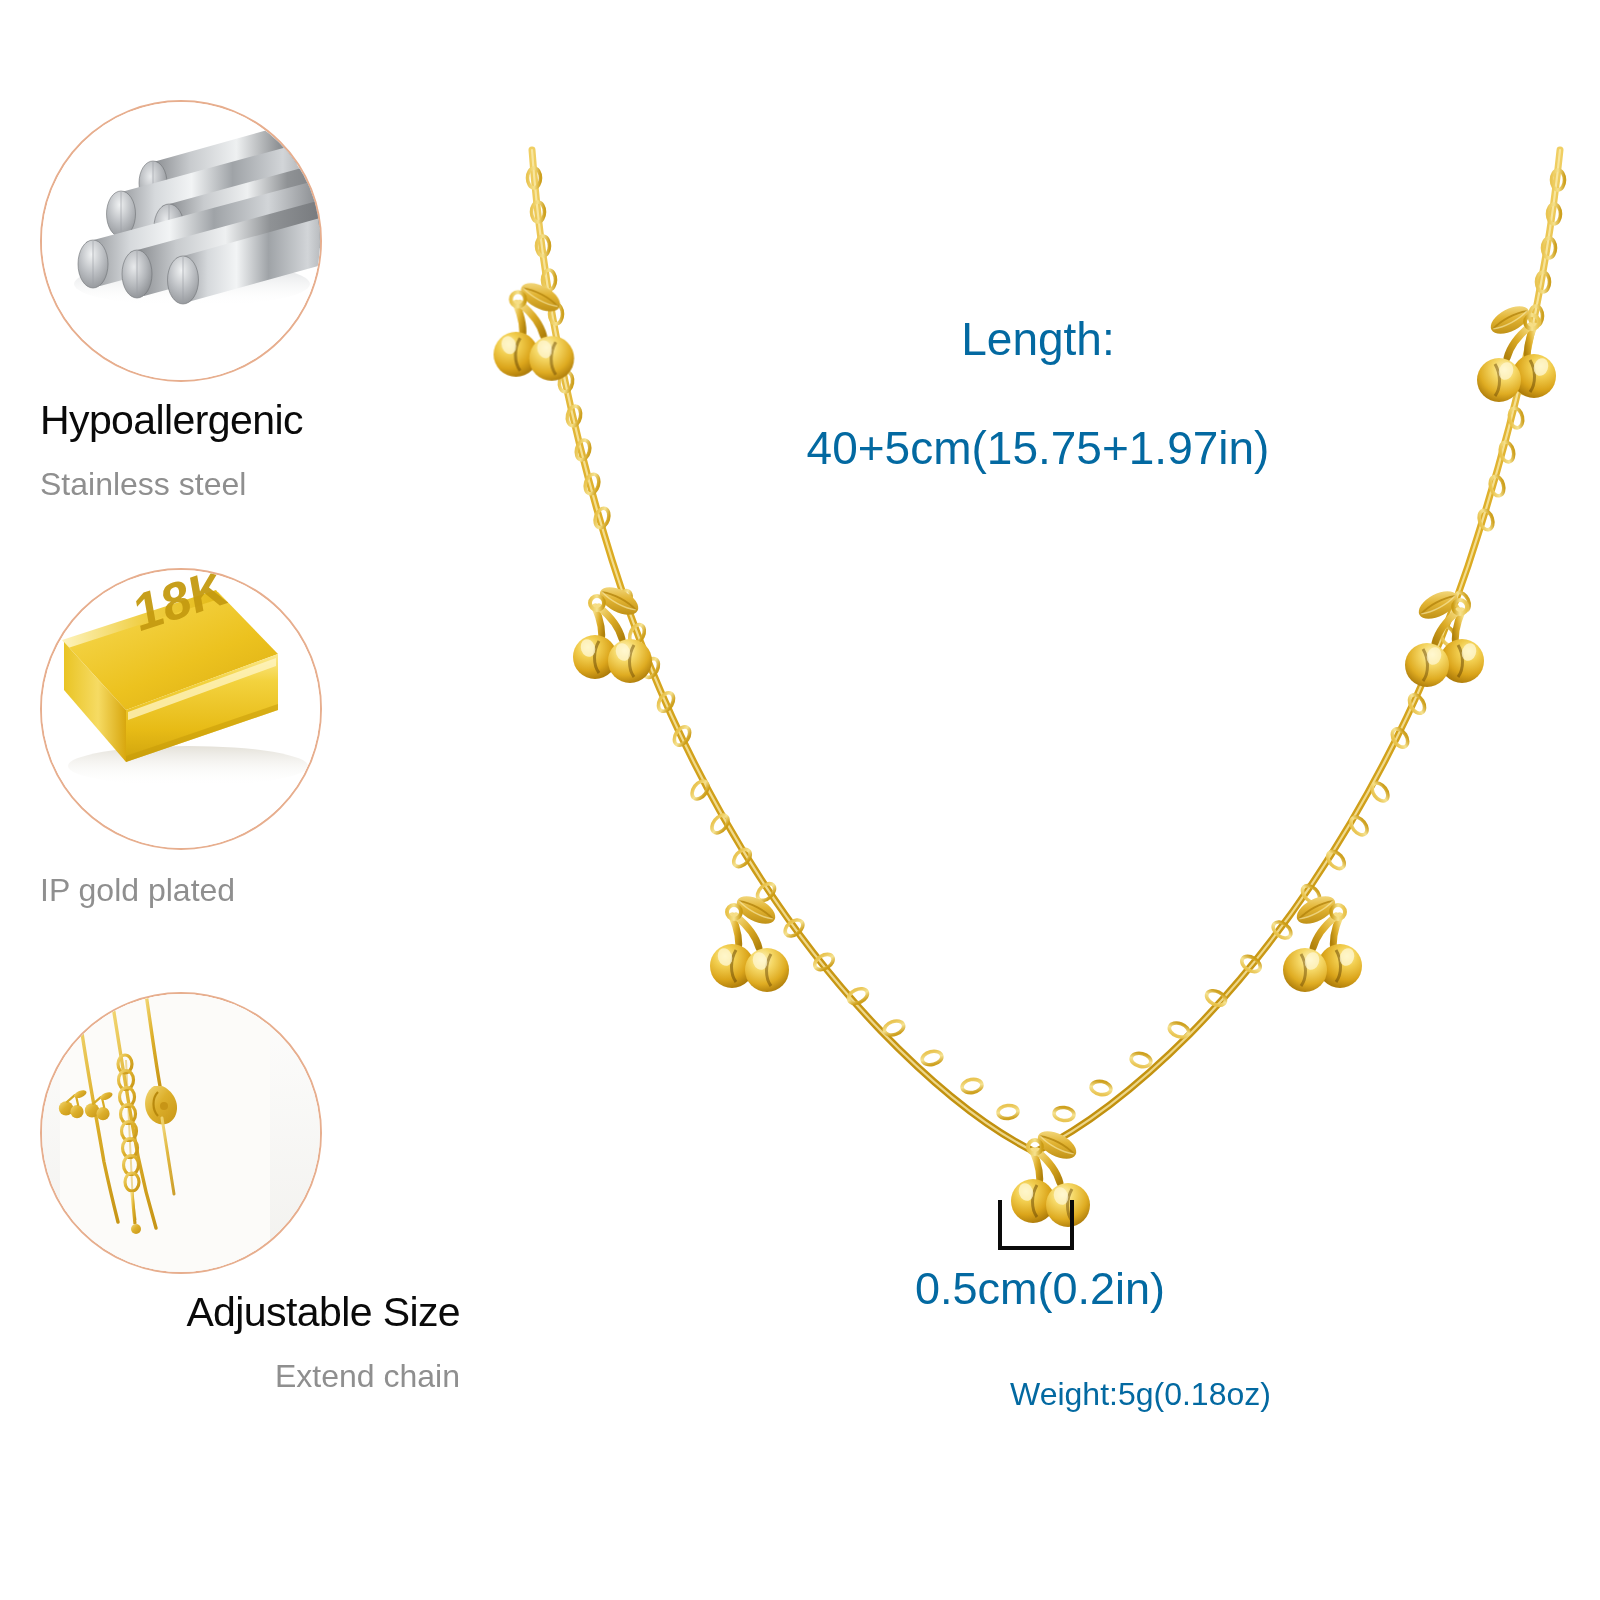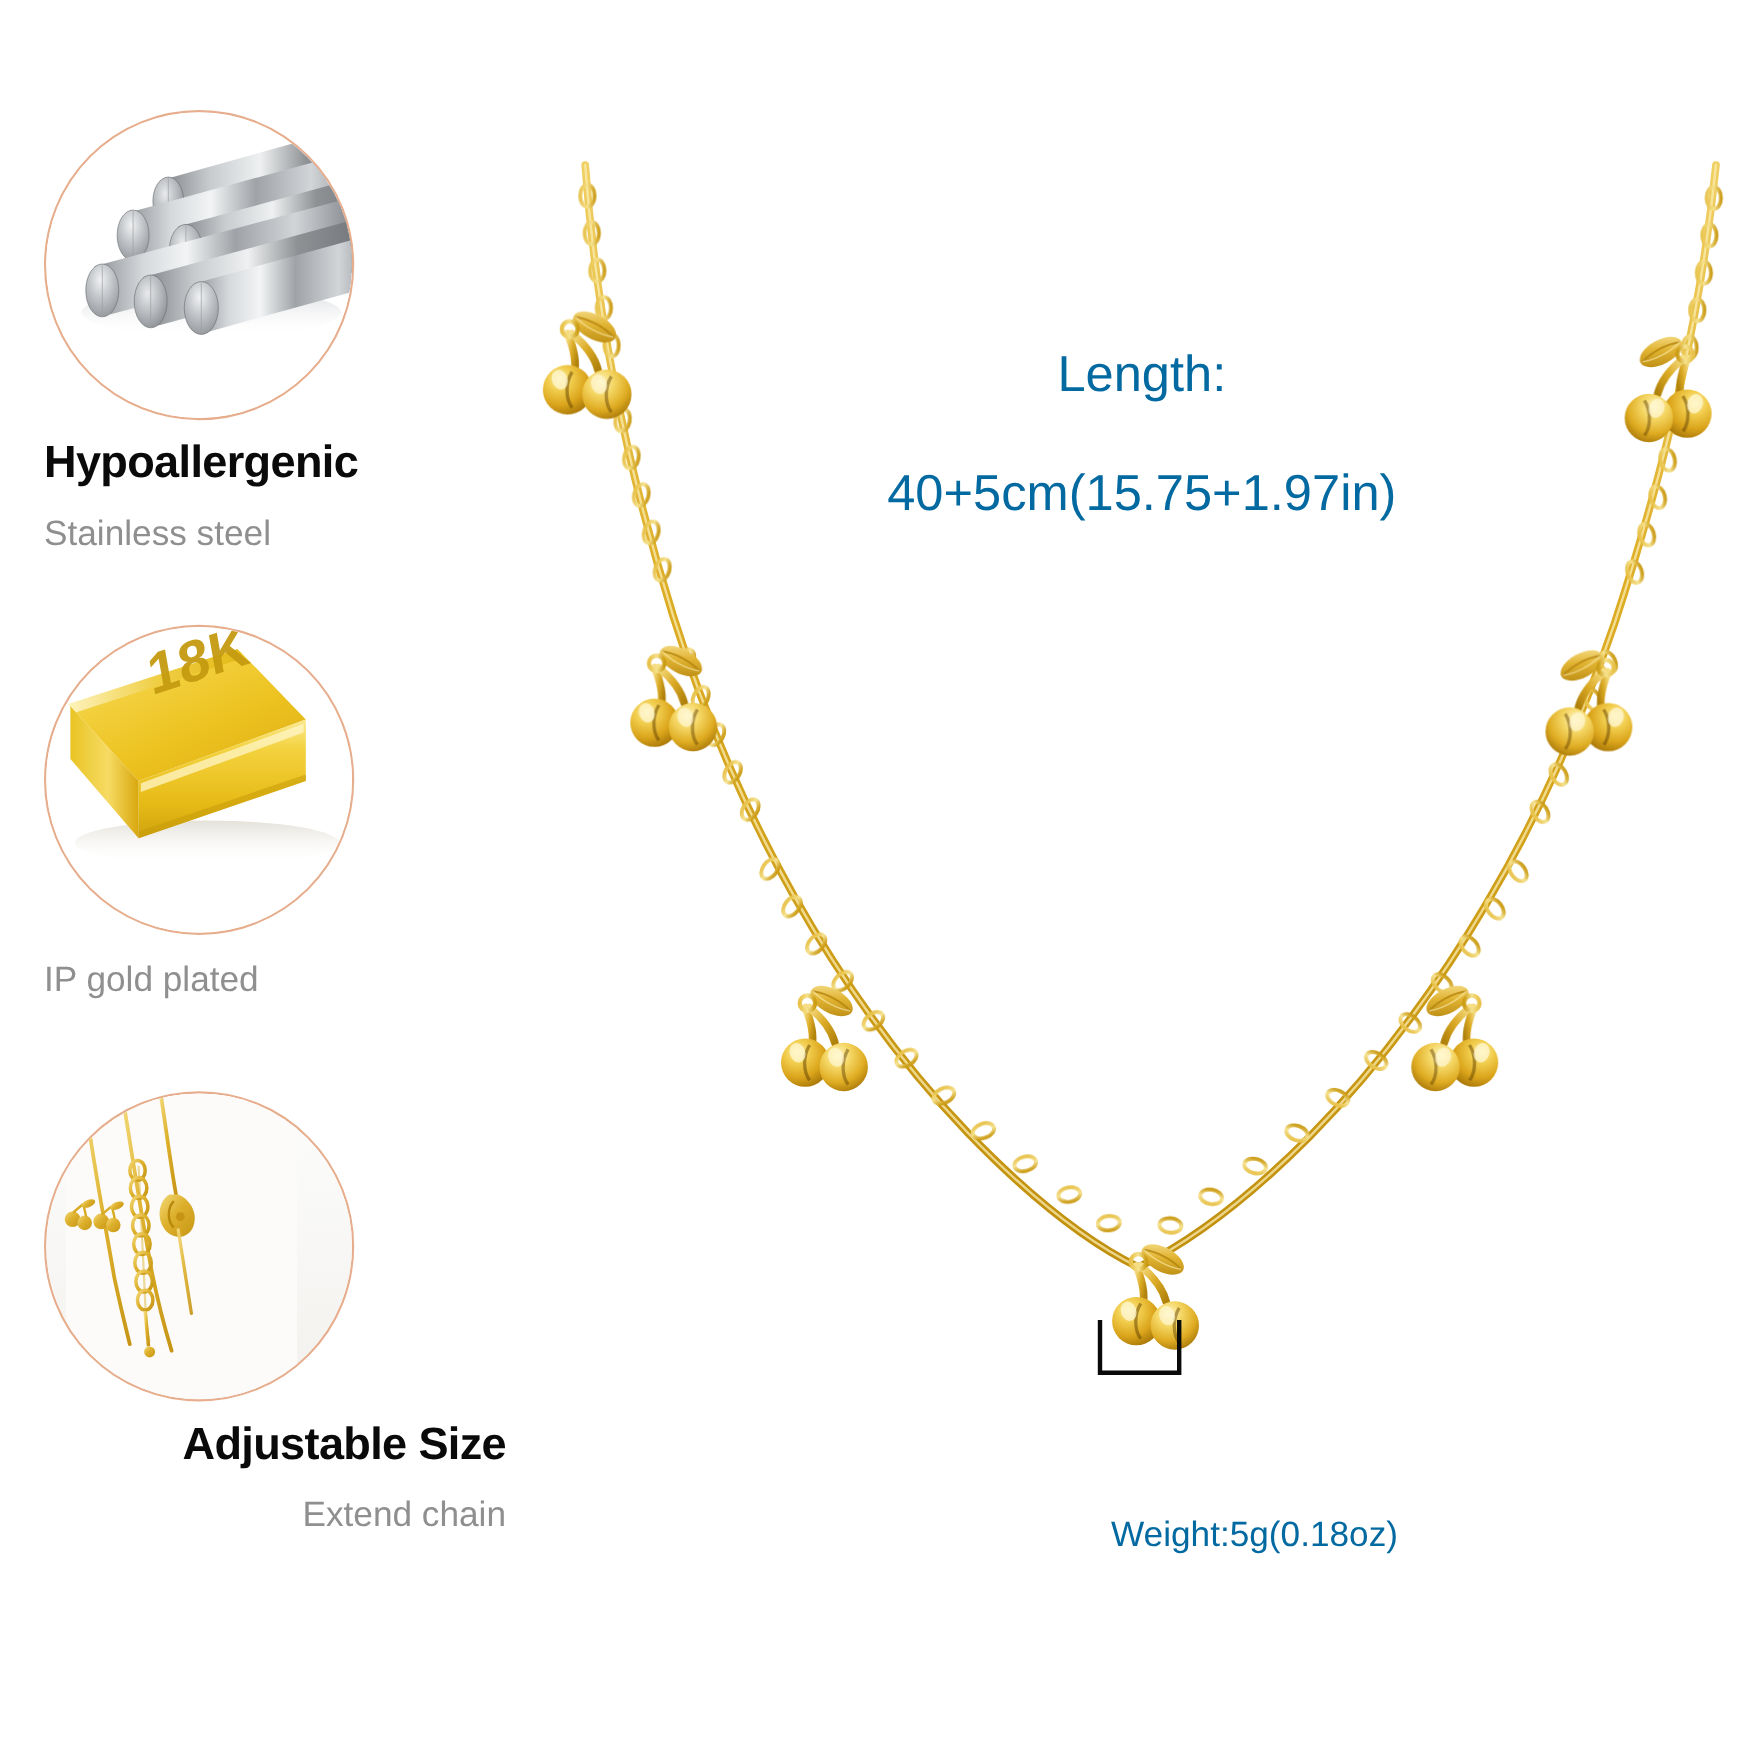--- a/index.html
+++ b/index.html
@@ -31,21 +31,21 @@
     overflow: hidden;
     background: #ffffff;
   }
   .feature-circle .photo {
     position: absolute;
     inset: 0;
   }
   .feature-title {
     margin-top: 16px;
     font-size: 41px;
-    font-weight: bold;
+    font-weight: normal;
     color: #0a0a0a;
     line-height: 1.12;
     letter-spacing: -0.6px;
     white-space: pre-line;
   }
   .feature-sub {
     margin-top: 22px;
     font-size: 32px;
     color: #8f8f8f;
     line-height: 1.15;
@@ -448,16 +448,17 @@
     <g fill="none" stroke="#0a0a0a" stroke-width="4">
       <path d="M1000,1200 L1000,1248 L1072,1248 L1072,1200"></path>
     </g>
   </svg>
 
   <div class="anno" id="length-anno">
     <div>Length:</div>
     <div>40+5cm(15.75+1.97in)</div>
   </div>
 
+  <div class="anno" id="charm-size-anno">0.5cm(0.2in)</div>
 
   <div class="anno" id="weight-anno">Weight:5g(0.18oz)</div>
 
 </div>
 
 </body></html>

